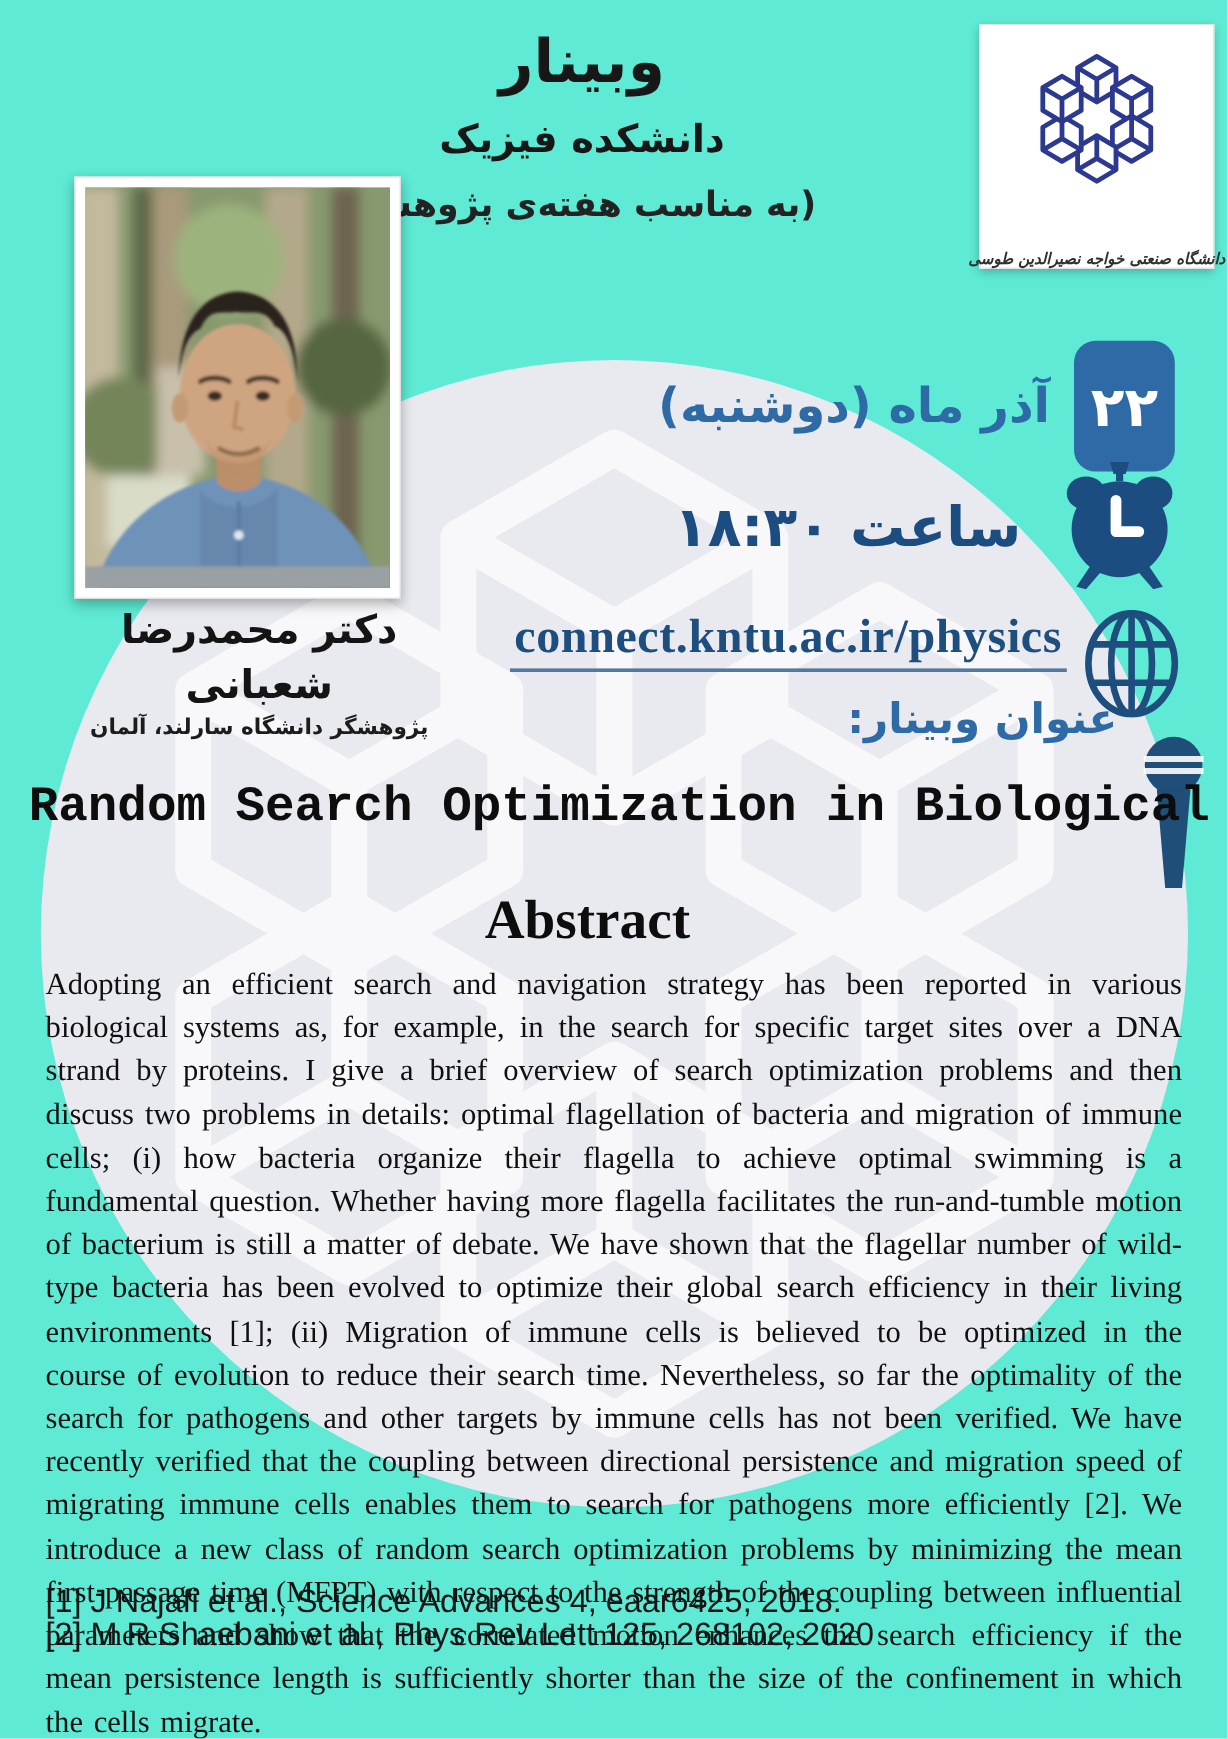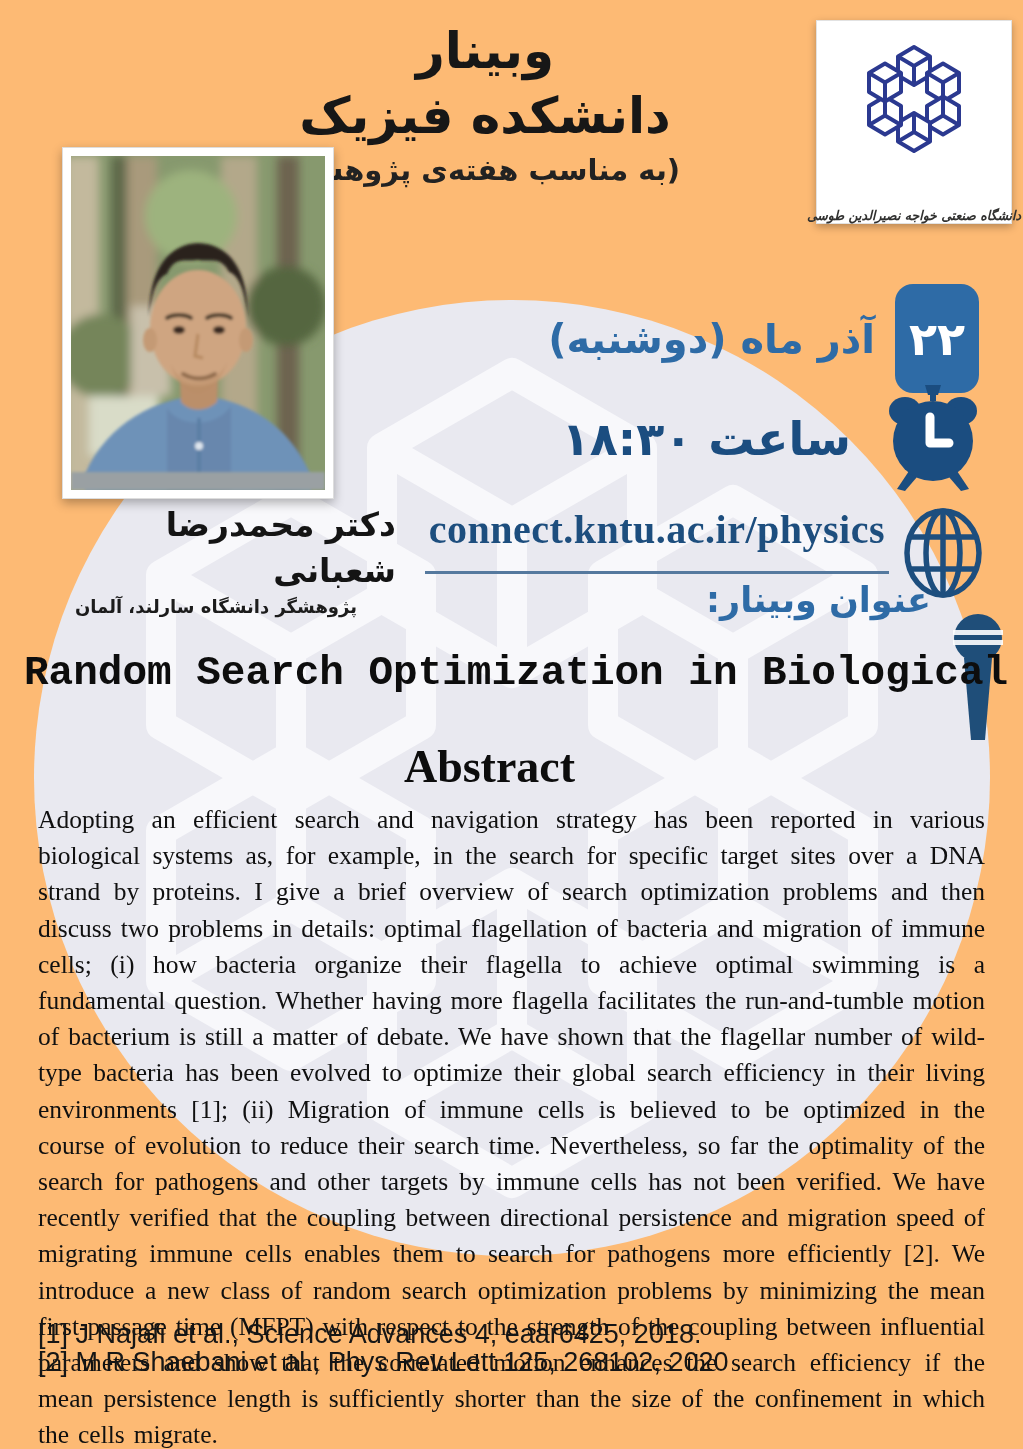--- a/index.html
+++ b/index.html
@@ -1,57 +1,57 @@
 <!DOCTYPE html>
 <html lang="fa"><head>
 <meta charset="utf-8">
 <style>
   html,body{margin:0;padding:0;background:#ffffff;}
   .page{
     position:relative;width:1023px;height:1449px;margin:0 auto;
-    background:#fdba74;overflow:hidden;
+    background:#5eead4;overflow:hidden;
     font-family:"DejaVu Sans",sans-serif;color:#111;
   }
   .abs{position:absolute;}
   .z1{z-index:1;}
   
   .watermark{left:22px;top:288px;z-index:0;opacity:1;}
   
   .header-title{left:60px;top:18px;width:850px;text-align:center;direction:rtl;}
   .header-title .l1{font-size:50px;font-weight:700;line-height:66px;color:#171717;}
-  .header-title .l2{font-size:50px;font-weight:700;line-height:64px;color:#171717;}
+  .header-title .l2{font-size:32px;font-weight:700;line-height:64px;color:#171717;}
   .header-title .l3{font-size:29px;font-weight:700;line-height:44px;color:#222;}
   
   .logo-card{left:816px;top:20px;width:194px;height:202px;background:#ffffff;
     box-shadow:0 3px 8px rgba(0,0,0,.28);border:1px solid #e2e2e2;
     display:flex;flex-direction:column;align-items:center;justify-content:space-between;}
   .logo-card svg{margin-top:14px;}
   .logo-caption{direction:rtl;font-size:12.5px;font-weight:700;color:#30302f;
     font-style:italic;margin-top:8px;white-space:nowrap;transform:scaleY(1.05);}
   
   .photo-card{left:62px;top:147px;width:254px;height:334px;background:#fff;
     padding:8px;box-shadow:0 4px 10px rgba(0,0,0,.30);border:1px solid #ddd;}
   .photo-card svg{display:block;}
   
   .speaker{left:36px;top:502px;width:360px;text-align:center;direction:rtl;}
-  .speaker .name{font-size:33px;font-weight:700;color:#141414;line-height:46px;text-align:right;}
+  .speaker .name{font-size:33px;font-weight:700;color:#141414;line-height:46px;}
   .speaker .aff{font-size:18px;font-weight:700;color:#1c1c1c;line-height:26px;}
   
   .row{display:flex;align-items:center;direction:rtl;}
   .row-date{top:284px;right:44px;gap:20px;}
   .badge-day{width:84px;height:109px;border-radius:18px;background:#2e6ba6;
     color:#fff;font-size:46px;font-weight:700;display:flex;align-items:center;
     justify-content:center;line-height:1;}
   .date-text{font-size:40px;font-weight:700;color:#2e6ba6;white-space:nowrap;}
   .row-time{top:383px;right:40px;gap:32px;}
   .time-text{font-size:46px;font-weight:700;color:#1b4d80;white-space:nowrap;}
   .row-url{top:506px;right:40px;gap:14px;align-items:flex-start;}
   .url-text{font-family:"Liberation Serif","DejaVu Serif",serif;font-size:40px;
     font-weight:700;color:#1d4e7e;direction:ltr;white-space:nowrap;
-    border-bottom:3px solid #55799e;padding:0 4px 18px 4px;letter-spacing:.5px;}
+    border-bottom:3px solid #55799e;padding:0 4px 4px 4px;letter-spacing:.5px;}
   
   .webinar-label{top:580px;right:92px;font-size:35px;font-weight:700;
     color:#2e6ba6;direction:rtl;white-space:nowrap;}
   .mic{right:16px;top:612px;}
   
   .talk-title{left:24px;top:650px;width:930px;
     font-family:Liberation Mono, monospace;font-weight:700;
     font-size:41px;color:#0d0d0d;white-space:nowrap;text-align:right;}
   
   .abstract-h{left:0;top:740px;width:979px;text-align:center;

